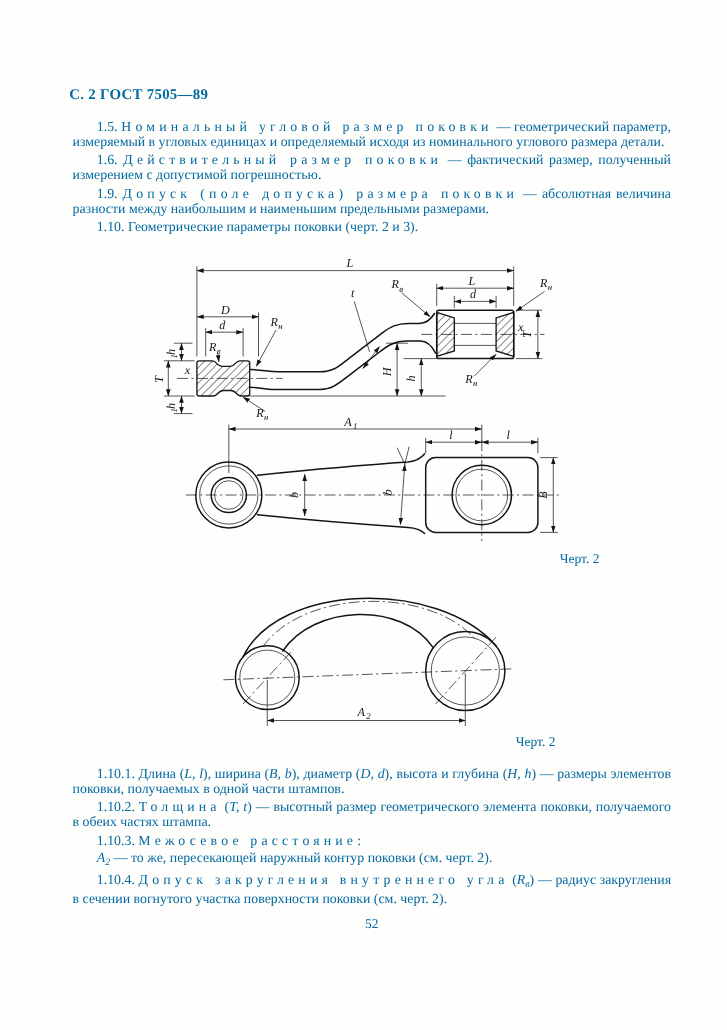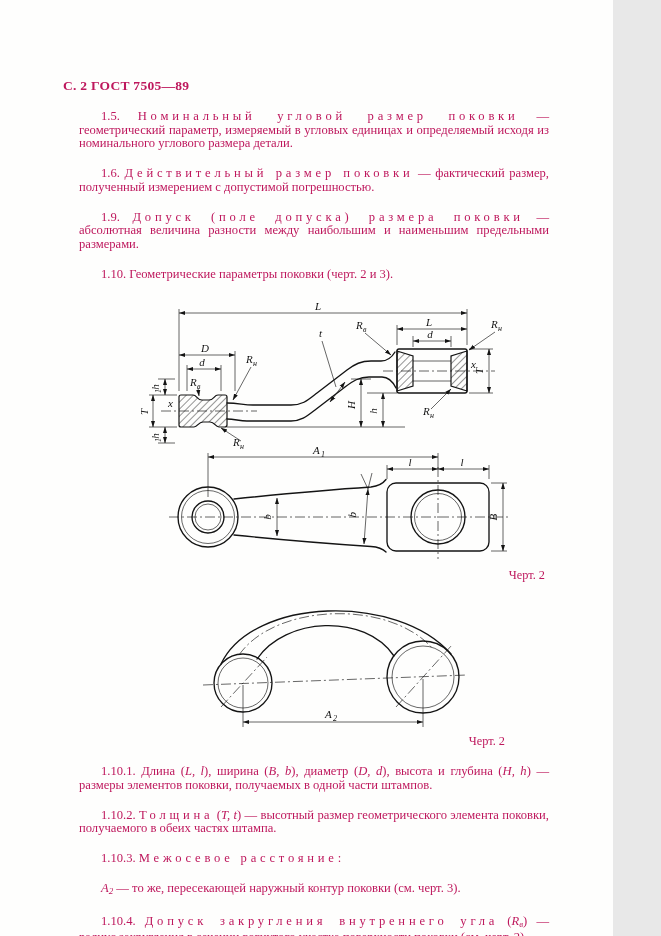--- a/index.html
+++ b/index.html
@@ -1,21 +1,21 @@
 <!DOCTYPE html>
 <html><head>
 <meta charset="utf-8">
 <style>
   html,body{margin:0;padding:0;background:#e8e8e8;}
-  .page{position:relative;width:613px;height:936px;background:#fefefd;
-        font-family:"Liberation Serif","DejaVu Serif",serif;color:#be185d;
+  .page{position:relative;width:661px;height:936px;background:#fefefd;
+        font-family:"Liberation Serif","DejaVu Serif",serif;color:#0369a1;
         padding:78px 48px 0 63px;box-sizing:border-box;overflow:hidden;}
   .doc-header{font-weight:bold;font-size:13.5px;letter-spacing:.02em;}
   .text-block{margin-top:15px;}
-  .para{margin:16px;text-indent:22px;text-align:justify;font-size:12.6px;line-height:13.7px;}
+  .para{margin:3px;text-indent:22px;text-align:justify;font-size:12.6px;line-height:13.7px;}
   .r-n{}
   .r-sp{letter-spacing:.30em;}
   .r-i{font-style:italic;}
   .r-sub{font-style:italic;font-size:9px;vertical-align:-2px;}
   .fig-wrap2{width:440px;margin:18px 0 0 42px;}
   .fig-wrap3{width:340px;margin:10px 0 0 102px;}
   .fig-caption{text-align:right;font-size:12.3px;margin-top:3px;}
   svg{display:block;}
   svg text{font-family:"Liberation Serif","DejaVu Serif",serif;font-style:italic;
            font-size:11px;fill:#141414;}
@@ -209,19 +209,19 @@
         <text class="sub" x="168" y="128">2</text>
       </g>
     </svg>
     <div class="fig-caption">Черт. 2</div>
   </div>
 
   <div class="text-block">
       <p class="para"><span class="r-n">1.10.1. Длина (</span><span class="r-i">L, l</span><span class="r-n">), ширина (</span><span class="r-i">B, b</span><span class="r-n">), диаметр (</span><span class="r-i">D, d</span><span class="r-n">), высота и глубина (</span><span class="r-i">H, h</span><span class="r-n">) — размеры элементов поковки, получаемых в одной части штампов.</span></p>
       <p class="para"><span class="r-n">1.10.2. </span><span class="r-sp">Толщина</span><span class="r-n"> (</span><span class="r-i">T, t</span><span class="r-n">) — высотный размер геометрического элемента поковки, получаемого в обеих частях штампа.</span></p>
       <p class="para"><span class="r-n">1.10.3. </span><span class="r-sp">Межосевое расстояние</span><span class="r-n">:</span></p>
-      <p class="para"><span class="r-i">A</span><span class="r-sub">2</span><span class="r-n"> — то же, пересекающей наружный контур поковки (см. черт. 3).</span></p>
+      <p class="para"><span class="r-i">A</span><span class="r-sub">2</span><span class="r-n"> — то же, пересекающей наружный контур поковки (см. черт. 2).</span></p>
       <p class="para"><span class="r-n">1.10.4. </span><span class="r-sp">Допуск закругления внутреннего угла</span><span class="r-n"> (</span><span class="r-i">R</span><span class="r-sub">в</span><span class="r-n">) — радиус закругления в сечении вогнутого участка поверхности  поковки (см. черт. 2).</span></p>
     </div>
 
   <div class="pageno">52</div>
 
 </div>
 
 </body></html>

